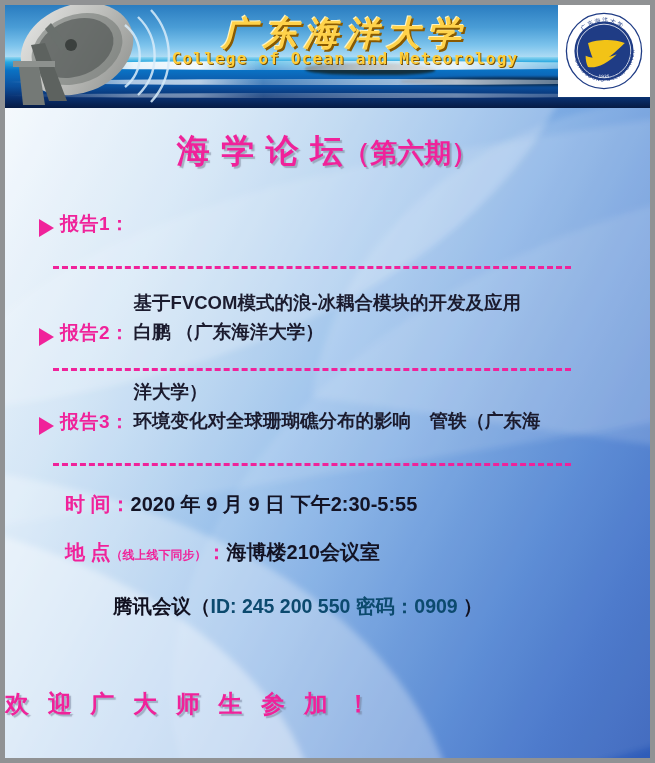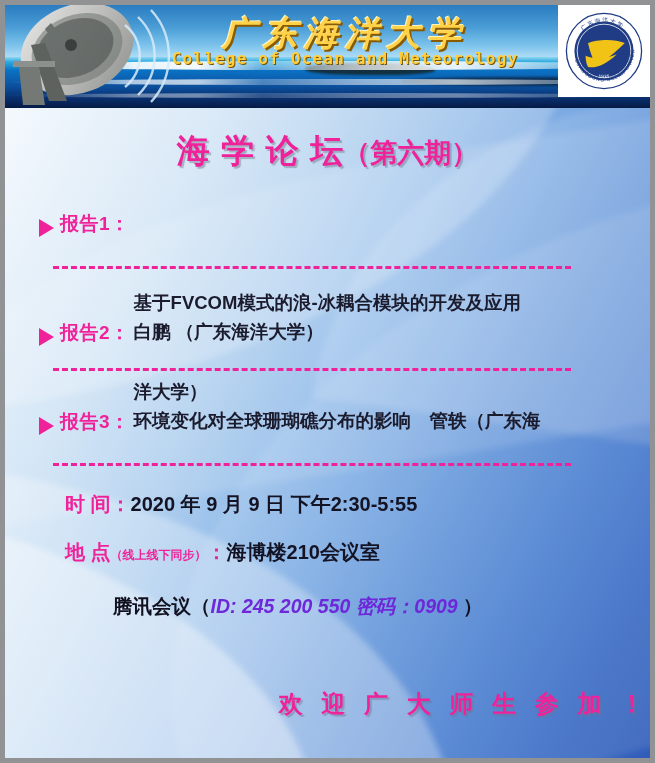--- a/index.html
+++ b/index.html
@@ -262,37 +262,37 @@
   .i-place { top: 436px; }
 
   .meeting {
     position: absolute;
     left: 108px; top: 490px;
     font-size: 19.5px;
     font-weight: bold;
     color: #111120;
     white-space: nowrap;
   }
-  .meeting .mag { color: #6d28d9; font-style: italic; }
+  .meeting .mag { color: #0c4a6e; }
 
   .url {
     position: absolute;
     left: 108px; top: 540px;
     font-size: 19.5px;
     font-weight: bold;
     color: #0c0c18;
     letter-spacing: -.2px;
     white-space: nowrap;
   }
 
   .welcome {
     position: absolute;
     left: 0; top: 585px;
     width: 645px;
-    text-align: right;
+    text-align: left;
     font-size: 24px;
     font-weight: bold;
     color: #F0229A;
     letter-spacing: 6px;
     text-shadow: 2px 2px 1px rgba(110,120,145,.5);
     white-space: nowrap;
   }
 </style>
 </head>
 <body>

